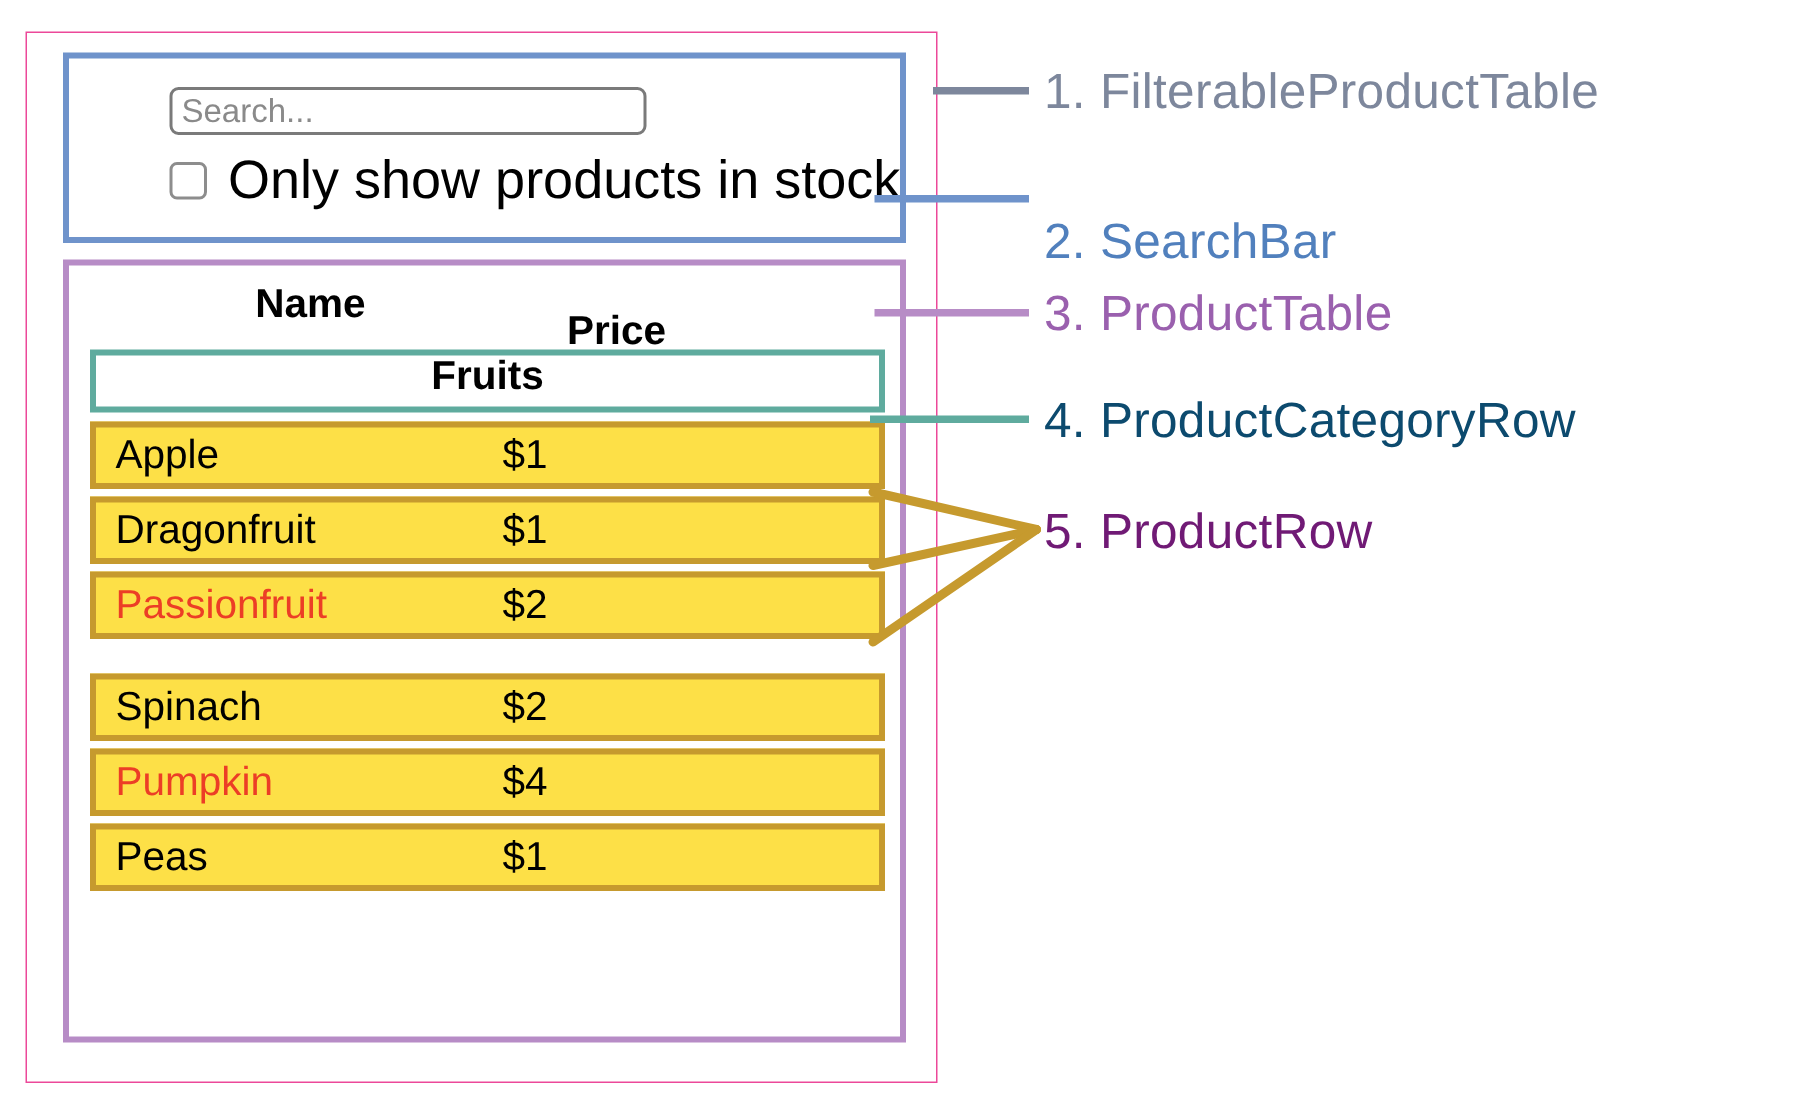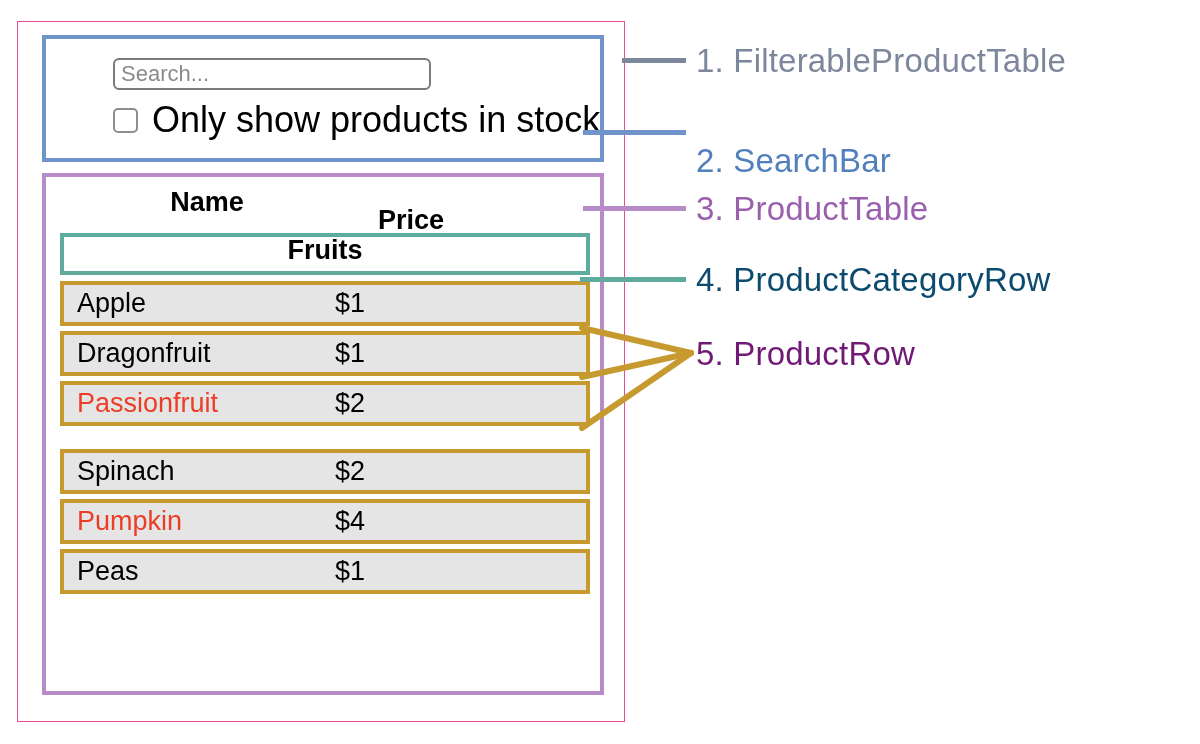--- a/index.html
+++ b/index.html
@@ -147,21 +147,21 @@
   .category-row .cat-label {
     font-size: 27px;
     font-weight: bold;
     color: #000000;
     line-height: 1;
   }
 
   .product-row {
     box-sizing: border-box;
     border: 4px solid #c69a2e;
-    background: #e5e5e5;
+    background: #fde047;
     height: 45px;
     position: relative;
     margin-bottom: 5px;
   }
   .product-row .p-name {
     position: absolute;
     left: 13px;
     top: 50%;
     transform: translateY(-52%);
     font-size: 27px;

